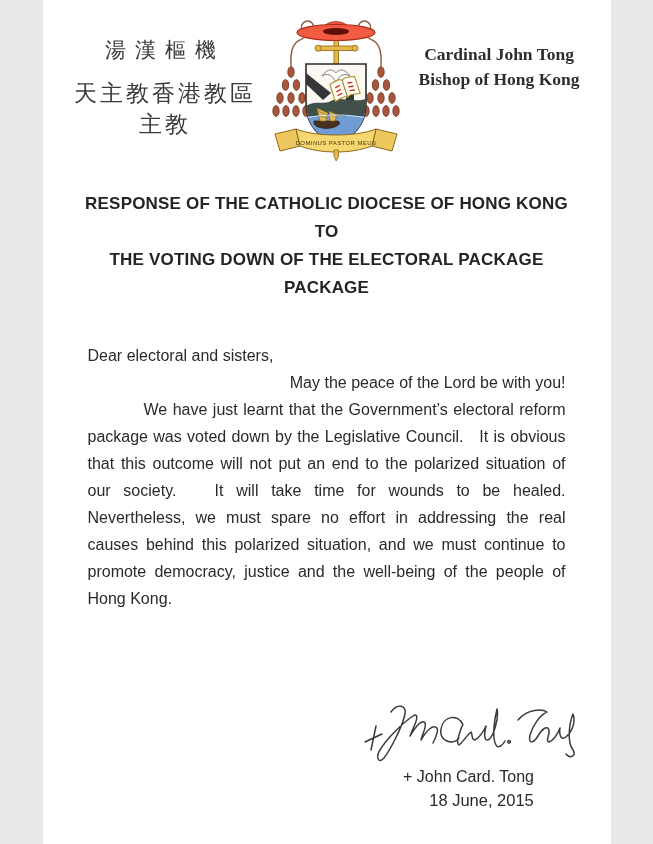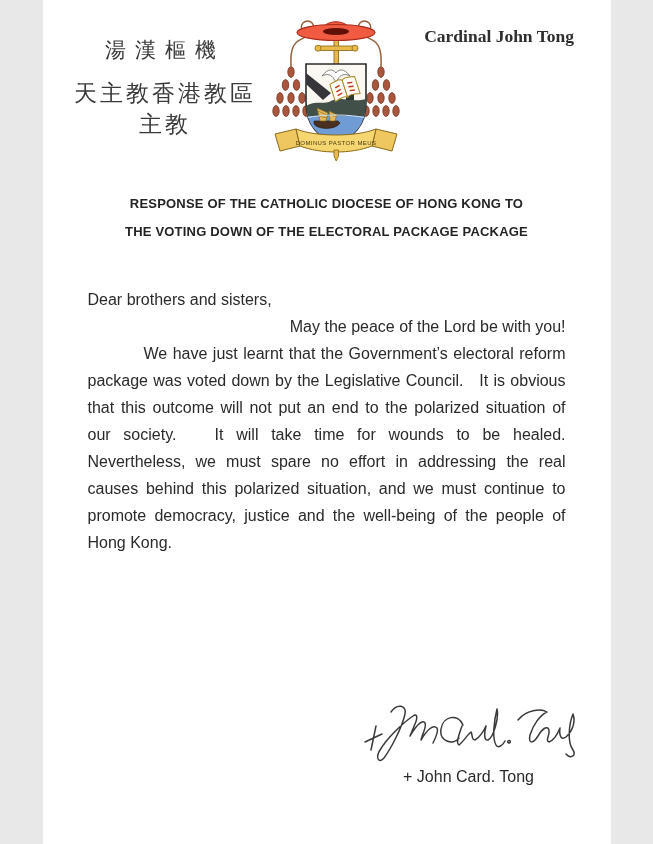--- a/index.html
+++ b/index.html
@@ -28,34 +28,34 @@
     margin-top:26px;
     text-align:center;
     font-family:"DejaVu Serif", serif;
     color:#3a3a3a;
   }
   .cjk-name  { font-size:21px; letter-spacing:9px; margin-bottom:14px; }
   .cjk-title { font-size:23px; letter-spacing:3px; }
   .crest-wrap { width:152px; flex:0 0 auto; }
   .eng-block {
     width:208px;
-    margin-top:14px;
+    margin-top:32px;
     text-align:center;
     font-family:"Liberation Serif", serif;
     font-weight:bold;
     font-size:17.5px;
     line-height:1.45;
     color:#2e2e2e;
   }
 
   
   .letter-title {
     margin:28px 40px 0 40px;
     text-align:center;
-    font-size:13px;
+    font-size:17px;
     font-weight:bold;
     line-height:28px;
     color:#242424;
     letter-spacing:0.2px;
   }
 
   
   .letter-body {
     margin:40px 45px 0 45px;
     font-size:16px;
@@ -168,39 +168,41 @@
           <path d="M35,119 C55,127 95,127 115,119 L111,136 C90,144 60,144 39,136 Z" fill="#f5d671" stroke="#8a6a1a" stroke-width="1"></path>
           <text x="75" y="134.5" text-anchor="middle" font-size="6" letter-spacing="0.4" fill="#4a3a10">DOMINUS PASTOR MEUS</text>
         </g>
 
         <path d="M73,140 L77.5,140 L77.5,146 L75.2,151 L73,146 Z" fill="#e7bb4a" stroke="#96711f" stroke-width="0.9"></path>
       </svg>
     </div>
 
     <div class="eng-block">
       <div>Cardinal John Tong</div>
+      <div>Bishop of Hong Kong</div>
     </div>
   </header>
 
   <h1 class="letter-title">
     <span style="display:block">RESPONSE OF THE CATHOLIC DIOCESE OF HONG KONG TO</span>
     <span style="display:block">THE VOTING DOWN OF THE ELECTORAL PACKAGE PACKAGE</span>
   </h1>
 
   <main class="letter-body">
-    <p class="salutation">Dear brothers and sisters,</p>
+    <p class="salutation">Dear electoral and sisters,</p>
     <p class="greeting">May the peace of the Lord be with you!</p>
     <p class="para">We have just learnt that the Government’s electoral reform package was voted down by the Legislative Council.   It is obvious that this outcome will not put an end to the polarized situation of our society.   It will take time for wounds to be healed.    Nevertheless, we must spare no effort in addressing the real causes behind this polarized situation, and we must continue to promote democracy, justice and the well-being of the people of Hong Kong.</p>
   </main>
 
   <div class="sig-block">
     <svg class="sig-svg" viewBox="0 0 222 70" width="222" height="70">
       <g fill="none" stroke="#3a3a3a" stroke-width="1.5" stroke-linecap="round" stroke-linejoin="round">
         <path d="M7,44 L24,36 M18,28 L13,52"></path>
         <path d="M33,14 C39,5 49,7 47,16 C44,30 32,52 26,60 C21,66 17,60 22,52 C29,40 46,24 55,18 C59,15 60,19 57,26 L52,38 C58,28 64,21 67,25 C69,28 64,37 63,42 C69,32 75,26 79,30 C81,33 77,41 75,45"></path>
         <path d="M105,27 C100,15 85,18 83,31 C81,43 95,48 101,40 M104,28 C100,39 98,46 101,47 C105,44 110,36 113,34 C115,37 113,42 117,42 C121,40 126,33 128,28 C126,36 126,43 130,42 C136,39 141,19 139,11 C136,23 134,40 138,47 C140,51 145,47 147,43 M151,45 a1.3,1.3 0 1 1 0.1,0"></path>
         <path d="M160,22 C168,12 183,10 189,14 C182,17 175,27 172,37 C170,46 175,46 180,38 C184,31 189,27 191,32 C192,37 187,43 191,44 C196,42 200,35 202,30 C201,37 203,43 208,39 C214,34 218,24 215,16 C211,26 209,44 215,52 C219,58 212,61 208,56"></path>
       </g>
     </svg>
     <div class="sig-name">+ John Card. Tong</div>
+    <div class="sig-date">18 June, 2015</div>
   </div>
 
 </div>
 
 </body></html>

